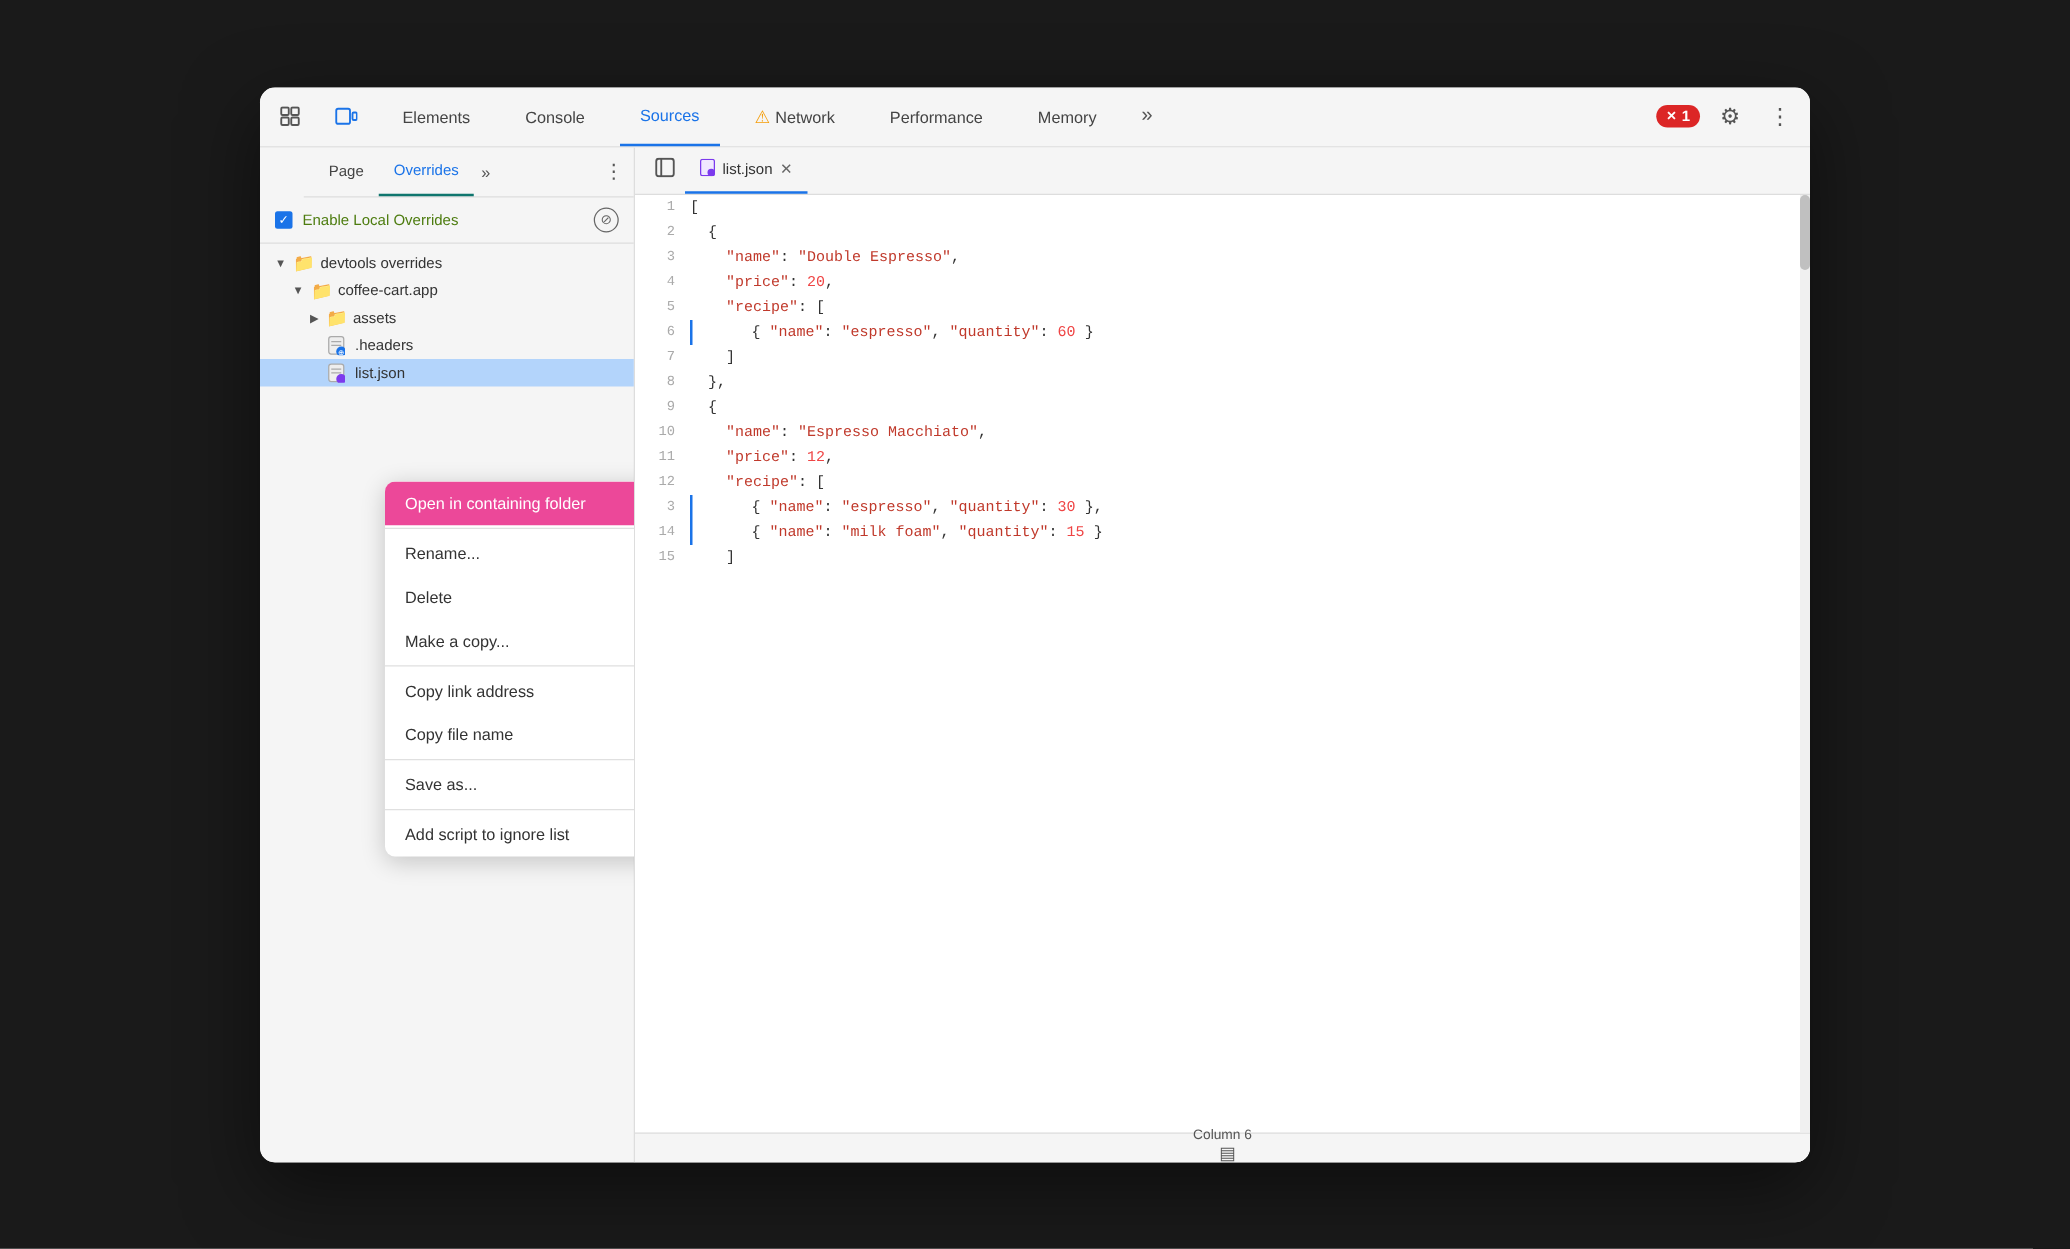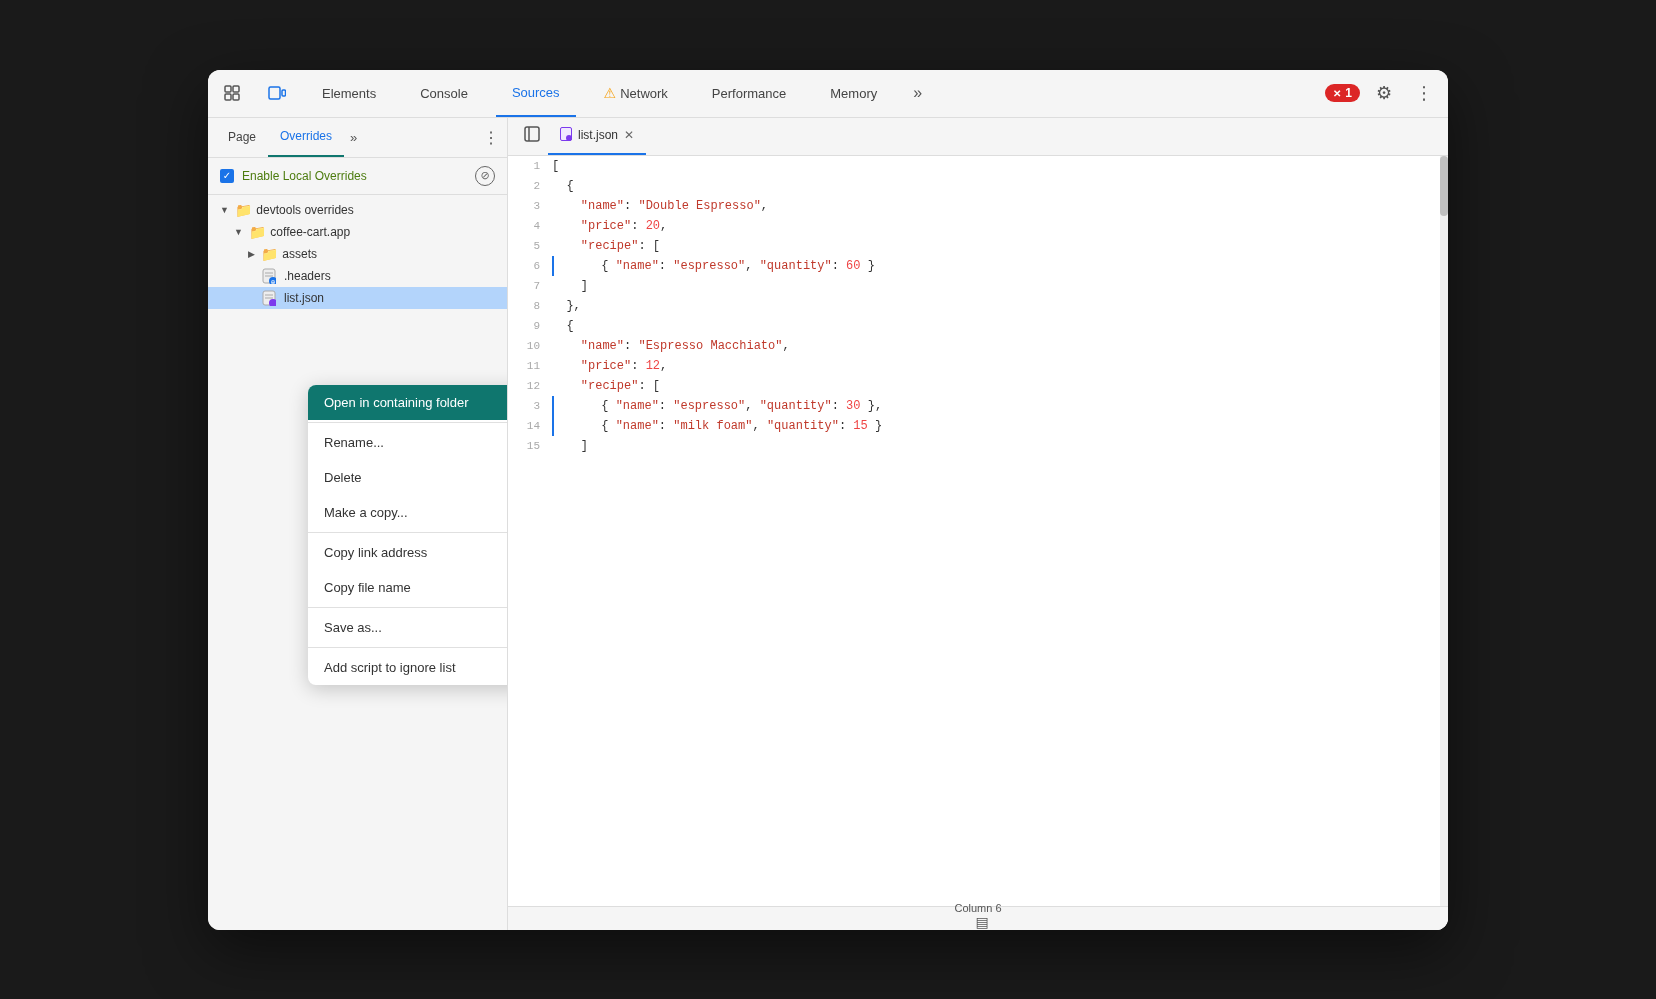--- a/index.html
+++ b/index.html
@@ -142,20 +142,21 @@
       flex-direction: column;
       flex-shrink: 0;
     }
     .sidebar-tabs {
       display: flex;
       align-items: center;
       padding: 0 8px;
       height: 40px;
       border-bottom: 1px solid #ddd;
       gap: 0;
+      margin-left: 35px;
     }
     .sidebar-tab {
       padding: 0 12px;
       height: 100%;
       display: flex;
       align-items: center;
       font-size: 12px;
       color: #444;
       cursor: pointer;
     }
@@ -250,21 +251,21 @@
       overflow: hidden;
       z-index: 100;
     }
     .ctx-item {
       padding: 10px 16px;
       font-size: 13px;
       color: #333;
       cursor: pointer;
     }
     .ctx-item.highlighted {
-      background: #0f766e;
+      background: #ec4899;
       color: white;
     }
     .ctx-separator {
       height: 1px;
       background: #e0e0e0;
       margin: 2px 0;
     }
     
     .editor-area {
       flex: 1;

